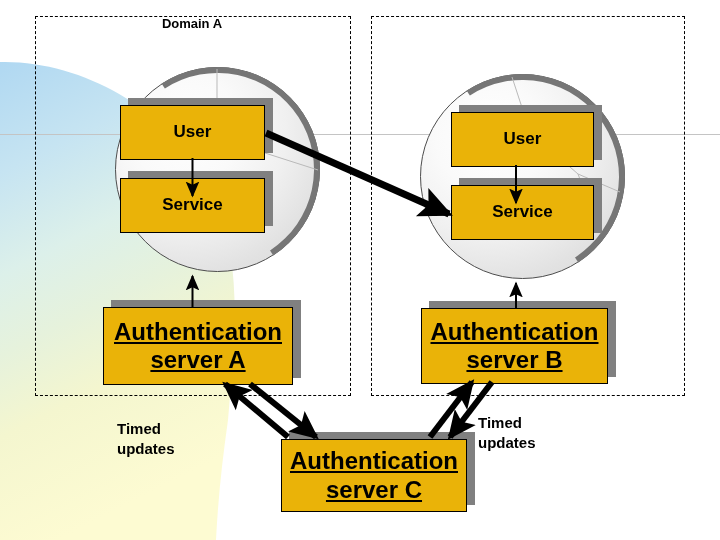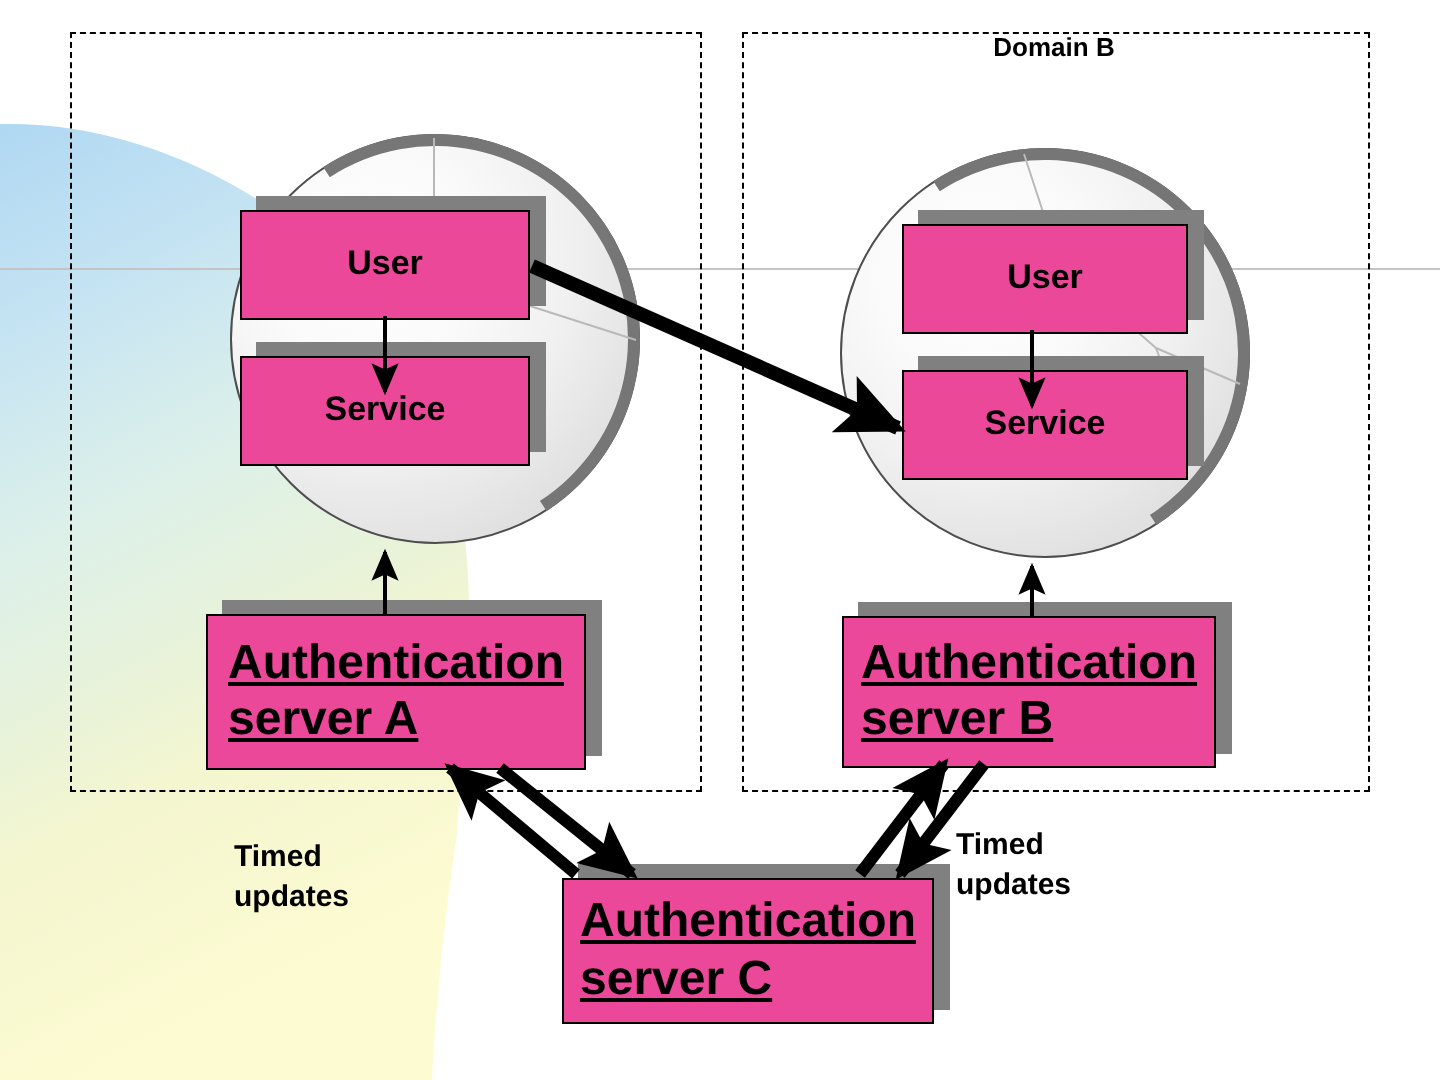--- a/index.html
+++ b/index.html
@@ -90,26 +90,27 @@
     height: 100%;
     background: #808080;
     box-sizing: border-box;
   }
   .node .face {
     position: absolute;
     left: 0;
     top: 7px;
     width: 100%;
     height: 100%;
-    background: #ec4899;
+    background: #eab308;
     border: 1px solid #000000;
     box-sizing: border-box;
     display: flex;
     align-items: center;
     justify-content: center;
+    text-align: center;
     line-height: 1.18;
     color: #000000;
     font-weight: bold;
   }
   .node.small .face { font-size: 17px; }
   .node.big .face { font-size: 24px; text-decoration: underline; }
 
   .caption {
     position: absolute;
     z-index: 4;
@@ -140,23 +141,23 @@
     <path d="M 0,62
              C 80,60 165,108 205,178
              C 236,232 238,300 232,372
              L 228,420
              C 222,462 218,500 216,540
              L 0,540 Z" fill="url(#decorGrad)"></path>
     <line x1="0" y1="134.5" x2="720" y2="134.5" stroke="#c4c4c4" stroke-width="1"></line>
   </svg>
 
   <div class="domain-box" style="left:35px; top:16px; width:314px; height:378px;"></div>
+  <div class="domain-label" style="left:35px; top:16px; width:314px;">Domain A</div>
 
   <div class="domain-box" style="left:371px; top:16px; width:312px; height:378px;"></div>
-  <div class="domain-label" style="left:371px; top:16px; width:312px;">Domain B</div>
 
   <div class="sphere" style="left:115px; top:67px; width:205px; height:205px;">
     <div class="ball"></div>
     <div class="rim"></div>
     <div class="seam">
       <svg viewBox="0 0 205 205" width="205" height="205" xmlns="http://www.w3.org/2000/svg">
         <path d="M 102,2 L 102,38 L 150,86" fill="none" stroke="#b9b9b9" stroke-width="1"></path>
         <path d="M 12,150 L 62,118 L 102,118" fill="none" stroke="#b9b9b9" stroke-width="1"></path>
         <path d="M 150,86 L 203,103" fill="none" stroke="#b9b9b9" stroke-width="1"></path>
       </svg>

